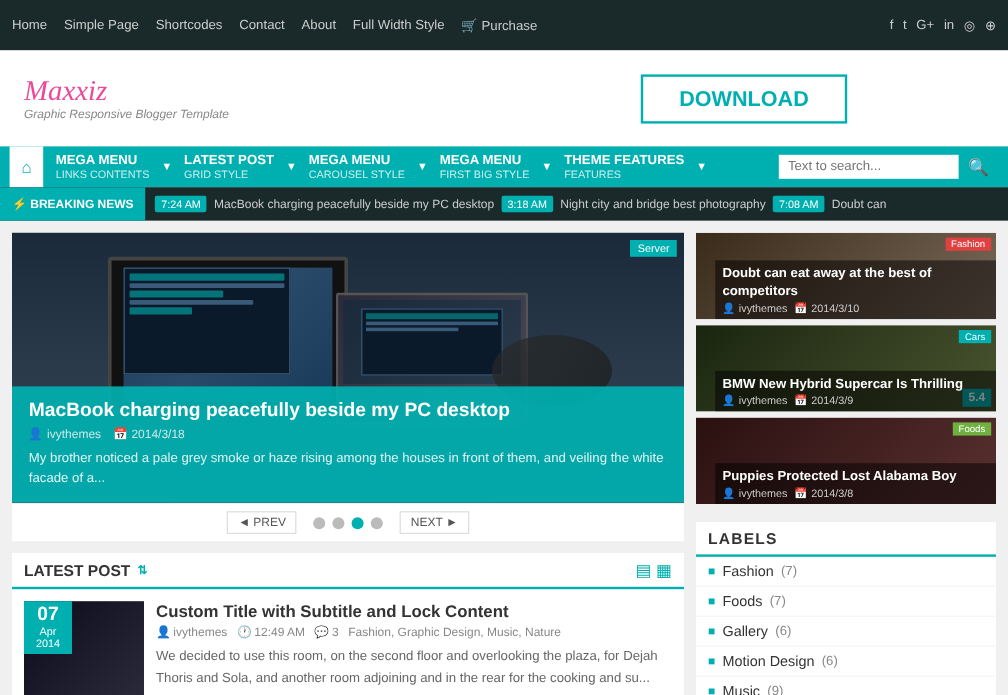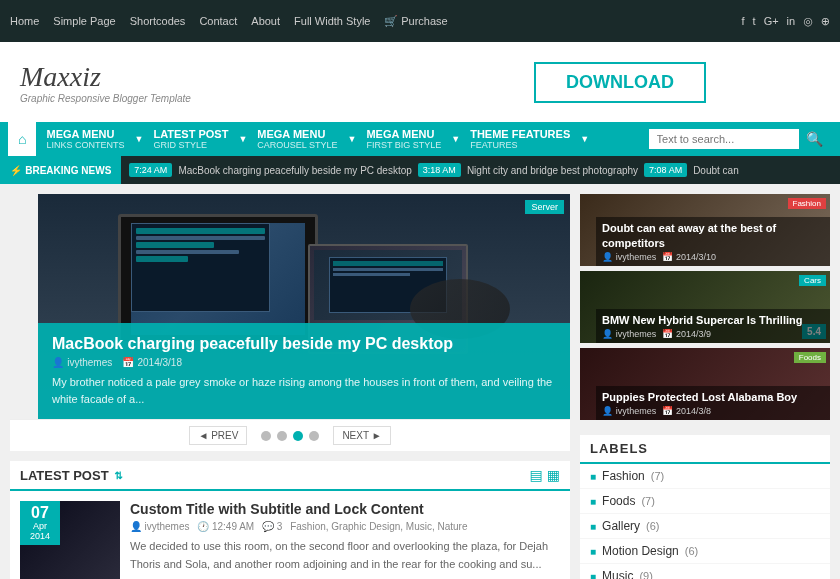--- a/index.html
+++ b/index.html
@@ -8,21 +8,21 @@
     
     .top-nav { background: #1a2a2a; height: 42px; display: flex; align-items: center; justify-content: space-between; padding: 0 10px; }
     .top-nav-links { display: flex; gap: 14px; }
     .top-nav-links a { color: #ccc; text-decoration: none; font-size: 11px; }
     .top-nav-social { display: flex; gap: 8px; align-items: center; }
     .social-icon { color: #ccc; font-size: 11px; cursor: pointer; }
 
     
     .header { background: #fff; display: flex; align-items: center; padding: 10px 20px; height: 80px; }
     .logo-area { flex: 1; }
-    .logo-title { font-family: Georgia, serif; font-size: 28px; color: #404040; font-style: italic; }
+    .logo-title { font-family: Georgia, serif; font-size: 24px; color: #ec4899; font-style: italic; }
     .logo-subtitle { font-size: 10px; color: #888; font-style: italic; }
     .header-banner { flex: 1; display: flex; justify-content: center; align-items: center; }
     .download-btn { color: #00b0b0; font-size: 18px; font-weight: bold; border: 2px solid #00b0b0; padding: 8px 30px; text-decoration: none; }
 
     
     .main-nav { background: #00b0b0; display: flex; align-items: center; padding: 0 8px; height: 34px; gap: 2px; }
     .nav-home { background: #fff; color: #00b0b0; padding: 0 10px; height: 34px; display: flex; align-items: center; font-size: 14px; cursor: pointer; }
     .nav-item { color: #fff; font-size: 10px; padding: 0 8px; height: 34px; display: flex; flex-direction: column; justify-content: center; cursor: pointer; white-space: nowrap; position: relative; }
     .nav-item .nav-title { font-size: 11px; font-weight: bold; }
     .nav-item .nav-sub { font-size: 9px; opacity: 0.8; }
@@ -37,21 +37,21 @@
     .breaking-time { background: #00b0b0; color: #fff; font-size: 9px; padding: 2px 5px; border-radius: 2px; white-space: nowrap; }
     .breaking-text { color: #ccc; font-size: 10px; white-space: nowrap; }
 
     
     .content-wrap { display: flex; gap: 10px; padding: 10px; background: #f0f0f0; }
 
     
     .main-col { flex: 1; min-width: 0; }
 
     
-    .slider { position: relative; background: #333; height: 225px; overflow: hidden; margin-left: 28px; }
+    .slider { position: relative; background: #333; height: 225px; overflow: hidden; }
     .slider-screens { width: 100%; height: 100%; background: linear-gradient(135deg, #2a3a4a 0%, #4a5a6a 60%, #3a4a5a 100%); position: relative; overflow: hidden; }
     .screen-bg { position: absolute; top: 0; left: 0; right: 0; bottom: 0; background: linear-gradient(to bottom, #1a2a3a 0%, #3a4a5a 100%); }
     .screen-monitor { position: absolute; top: 20px; left: 80px; width: 200px; height: 130px; background: #111; border: 3px solid #444; border-radius: 3px; display: flex; align-items: center; justify-content: center; }
     .screen-monitor-inner { width: 90%; height: 90%; background: linear-gradient(135deg, #1a3a5a, #2a4a6a, #1a3a5a); }
     .screen-laptop { position: absolute; top: 40px; left: 250px; width: 160px; height: 110px; background: #222; border: 2px solid #555; border-radius: 2px; }
     .server-badge { position: absolute; top: 6px; right: 6px; background: #00b0b0; color: #fff; font-size: 9px; padding: 2px 6px; }
     .slider-caption { position: absolute; bottom: 0; left: 0; right: 0; background: rgba(0,176,176,0.92); padding: 12px 14px; }
     .slider-caption-title { color: #fff; font-size: 16px; font-weight: bold; margin-bottom: 4px; }
     .slider-caption-meta { color: #cce8e8; font-size: 10px; margin-bottom: 6px; display: flex; gap: 10px; }
     .slider-caption-desc { color: #e0f5f5; font-size: 11px; line-height: 1.5; }

